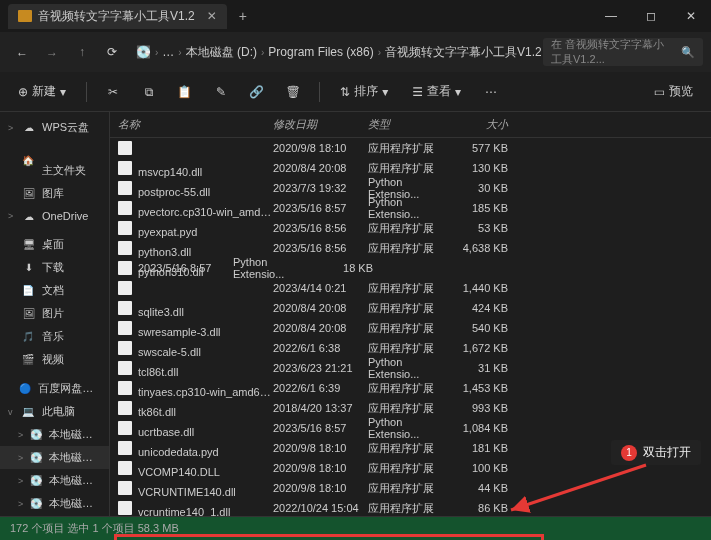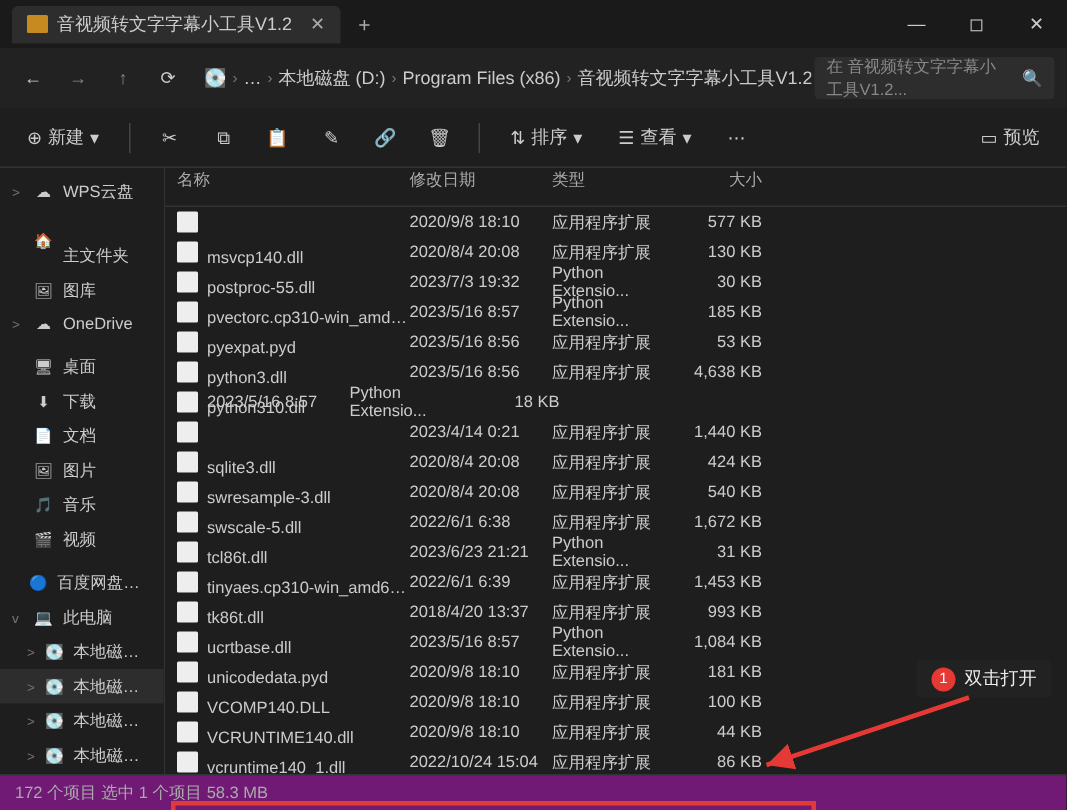--- a/index.html
+++ b/index.html
@@ -21,31 +21,31 @@
   .tbtn { display: flex; align-items: center; gap: 4px; padding: 4px 8px; border-radius: 3px; color: #ccc; }
   .tbtn.icon-only { width: 28px; justify-content: center; padding: 4px; }
   .divider { width: 1px; height: 20px; background: #444; margin: 0 4px; }
   .content { display: flex; height: calc(540px - 112px - 24px); }
   .sidebar { width: 110px; background: #1e1e1e; border-right: 1px solid #333; overflow-y: auto; padding: 4px 0; }
   .sb-item { display: flex; align-items: center; gap: 6px; padding: 4px 8px; font-size: 11px; color: #ccc; cursor: pointer; }
   .sb-item.active { background: #2d2d2d; }
   .sb-item .ico { width: 14px; height: 14px; display: flex; align-items: center; justify-content: center; font-size: 10px; }
   .sb-item .chev { width: 8px; color: #777; font-size: 9px; }
   .filepane { flex: 1; background: #1e1e1e; position: relative; }
-  .col-headers { display: flex; height: 26px; border-bottom: 1px solid #333; font-size: 11px; color: #aaa; padding-left: 8px; }
+  .col-headers { display: flex; height: 26px; align-items: center; border-bottom: 1px solid #333; font-size: 11px; color: #aaa; padding-left: 8px; font-style: italic; }
   .col-name { width: 155px; }
   .col-date { width: 95px; }
   .col-type { width: 80px; }
   .col-size { width: 70px; text-align: right; padding-right: 10px; }
   .filelist { overflow-y: auto; height: calc(100% - 26px); }
   .row { display: flex; align-items: center; height: 20px; padding-left: 8px; font-size: 11px; color: #ccc; }
   .row .file-ico { width: 14px; height: 14px; background: #eee; border-radius: 1px; margin-right: 6px; flex-shrink: 0; }
   .row .fname { width: 135px; white-space: nowrap; overflow: hidden; text-overflow: ellipsis; margin-top: 48px; }
   .redbox { position: absolute; border: 3px solid #e53935; pointer-events: none; }
-  .statusbar { height: 24px; background: #701a75; border-top: 1px solid #333; display: flex; align-items: center; padding: 0 10px; font-size: 11px; color: #aaa; }
+  .statusbar { height: 24px; background: #14532d; border-top: 1px solid #333; display: flex; align-items: center; padding: 0 10px; font-size: 11px; color: #aaa; }
   .callout { position: absolute; right: 10px; top: 440px; background: #222; border-radius: 3px; padding: 4px 10px; display: flex; align-items: center; gap: 6px; color: #eee; font-size: 12px; }
   .callout .num { width: 16px; height: 16px; border-radius: 50%; background: #e53935; color: #fff; display: flex; align-items: center; justify-content: center; font-size: 10px; }
   .arrow-svg { position: absolute; right: 60px; top: 460px; pointer-events: none; }
 </style>
 </head>
 <body>
 
 <div class="titlebar">
   <div class="tab">
     <span class="folder-ico"></span>

